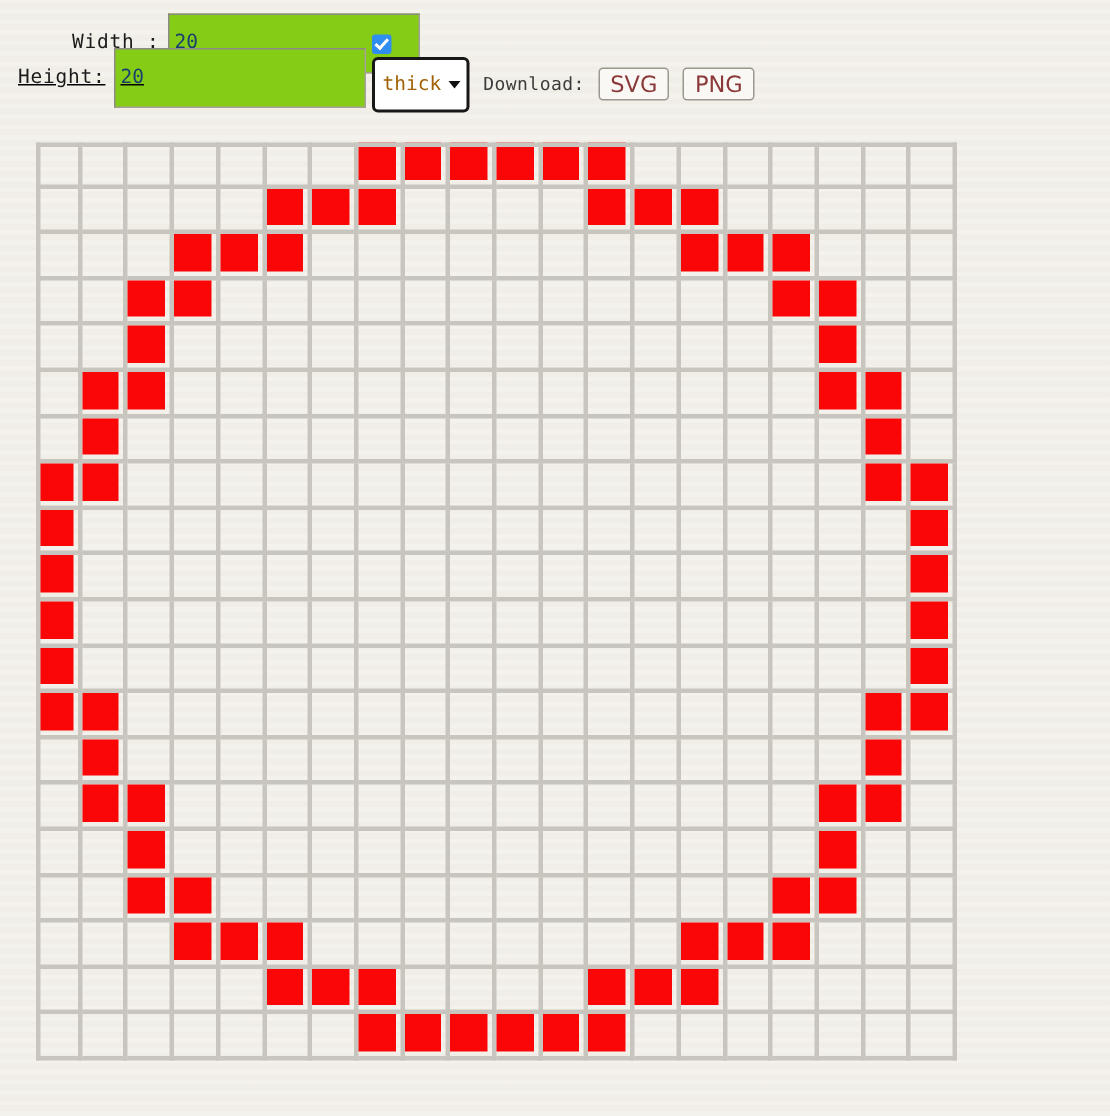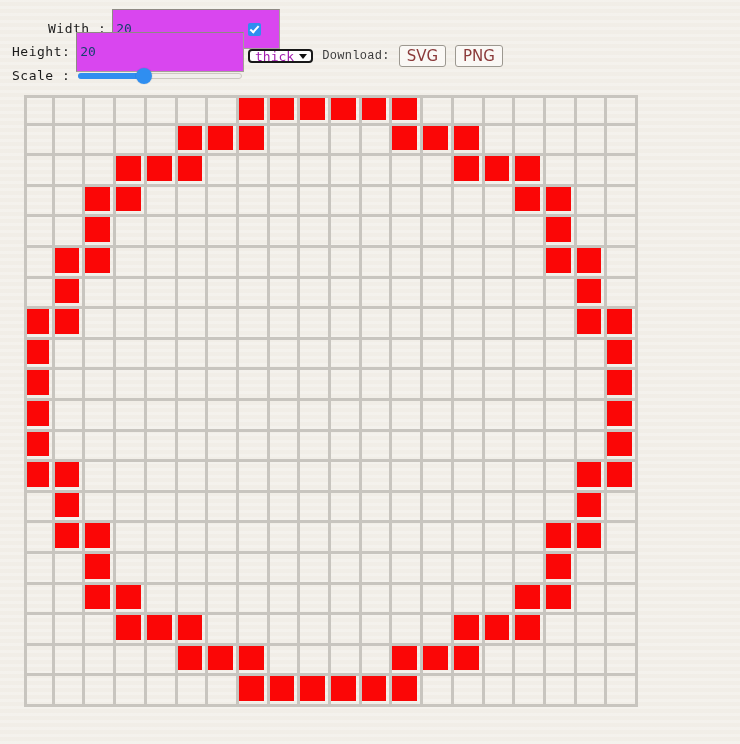--- a/index.html
+++ b/index.html
@@ -55,29 +55,29 @@
     white-space: pre;
   }
   .num-input {
     width: 168px;
     height: 17px;
     margin-left: 6px;
     padding: 19px 3px;
     font-family: "DejaVu Sans Mono", "Liberation Mono", monospace;
     font-size: 13px;
     color: #16406e;
-    background: #d946ef;
+    background: #84cc16;
     border: 1px solid #a4a098;
     border-top-color: #8e8a83;
     border-left-color: #8e8a83;
     box-sizing: border-box;
     outline: none;
   }
   #row-width { top: 0px; margin-left: 36px; }
-  #row-height { top: 23px; }
+  #row-height { top: 23px; text-decoration: underline; }
   #row-scale { top: 47px; }
 
   
   .slider-wrap {
     position: relative;
     margin-left: 8px;
     width: 164px;
     height: 16px;
     display: inline-block;
   }
@@ -153,28 +153,28 @@
     transform: rotate(42deg);
   }
   .cluster-text {
     margin-left: 10px;
     font-size: 12px;
     color: #3b3b3b;
     letter-spacing: 0.3px;
     white-space: pre;
   }
   .select-box {
-    height: 14px;
+    height: 37px;
     padding: 0 17px 0 5px;
     border: 2px solid #181818;
     border-radius: 4px;
     background: #ffffff;
     font-family: "DejaVu Sans Mono", "Liberation Mono", monospace;
     font-size: 13px;
-    color: #a21caf;
+    color: #a16207;
     display: flex;
     align-items: center;
     position: relative;
     box-sizing: border-box;
   }
   .select-box .caret {
     position: absolute;
     right: 4px;
     top: 50%;
     margin-top: -2px;
@@ -182,21 +182,20 @@
     border-left: 4px solid transparent;
     border-right: 4px solid transparent;
     border-top: 5px solid #111;
   }
   .dl-label {
     margin-left: 9px;
     font-size: 12px;
     color: #3b3b3b;
     letter-spacing: 0.3px;
     white-space: pre;
-    font-family: Liberation Mono, monospace;
   }
   .dl-btn {
     margin-left: 9px;
     min-width: 44px;
     height: 22px;
     padding: 0 7px;
     border: 1px solid #9c9890;
     border-radius: 3px;
     background: #faf8f5;
     font-family: "DejaVu Sans", "Liberation Sans", sans-serif;
@@ -262,28 +261,20 @@
     <div class="ctrl-row" id="row-width">
       <span class="ctrl-label">Width :</span>
       <input class="num-input" type="text" value="20" style="">
     </div>
 
     <div class="ctrl-row" id="row-height">
       <span class="ctrl-label">Height:</span>
       <input class="num-input" type="text" value="20" style="">
     </div>
 
-    <div class="ctrl-row" id="row-scale">
-      <span class="ctrl-label">Scale :</span>
-      <span class="slider-wrap">
-        <span class="slider-track"></span>
-        <span class="slider-fill" id="slider-fill" style="width: 65.6px;"></span>
-        <span class="slider-thumb" id="slider-thumb" style="left: 57.6px;"></span>
-      </span>
-    </div>
 
     <div id="right-cluster">
 
       <div id="cluster-row1">
         <span class="checkbox"></span>
       </div>
 
       <div id="cluster-row2">
         <span class="select-box">
           <span>thick</span>

